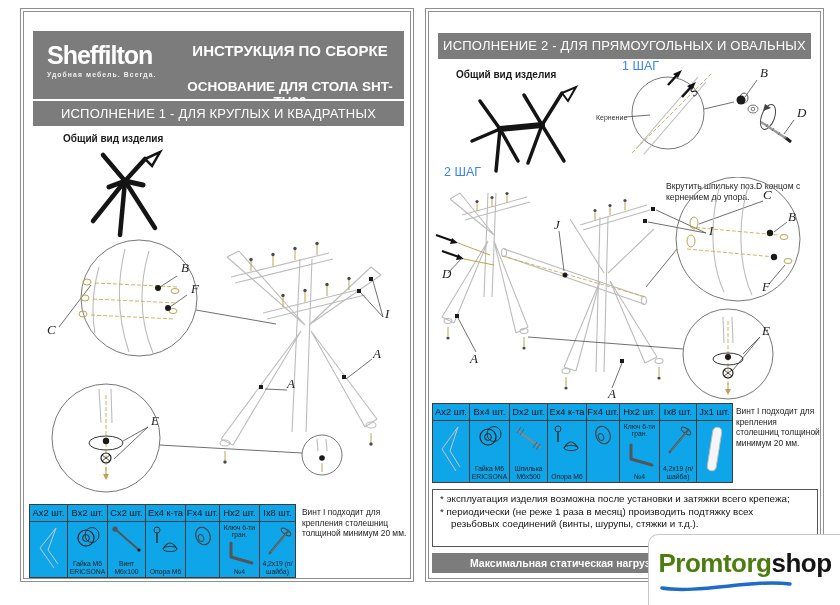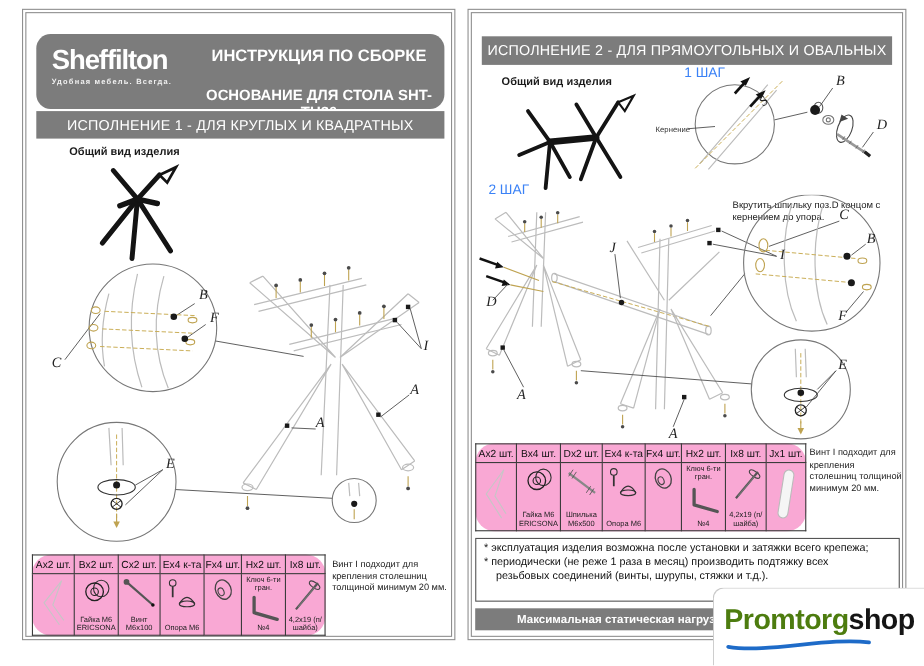--- a/index.html
+++ b/index.html
@@ -5,21 +5,21 @@
   html,body{margin:0;padding:0;background:#fff;}
   #canvas{position:relative;width:840px;height:605px;background:#ffffff;overflow:hidden;
           font-family:"Liberation Sans",sans-serif;color:#111;}
   .page{position:absolute;top:8px;height:572px;background:#fff;border:1px solid #8f8f8f;}
   .page-frame{position:absolute;inset:2px;border:1px solid #8f8f8f;pointer-events:none;}
   .graybox{position:absolute;background:#7c7c7c;color:#fff;}
   .secbar{font-weight:normal;font-size:13px;text-align:center;letter-spacing:.2px;}
   .ovlabel{position:absolute;font-weight:bold;font-size:10px;color:#1a1a1a;}
   .steplabel{position:absolute;font-size:12.5px;color:#3b82f6;}
   .notetxt{position:absolute;font-size:8.4px;line-height:1.25;color:#222;}
-  table.parts{position:absolute;border-collapse:collapse;table-layout:fixed;background:#f9a8d4;border-radius:18px;}
+  table.parts{position:absolute;border-collapse:collapse;table-layout:fixed;background:#0ea5e9;}
   table.parts td{border:1px solid #3c3c3c;padding:0;vertical-align:top;}
   .phead{font-size:9.3px;text-align:center;height:16px;line-height:16px;white-space:nowrap;overflow:hidden;}
   .pbody{height:100%;display:flex;flex-direction:column;align-items:center;justify-content:space-between;padding:2px 1px;box-sizing:border-box;}
   .ccap,.ctop{font-size:6.8px;line-height:1.1;text-align:center;color:#222;}
   .warnbox{position:absolute;border:1px solid #555;background:#fff;padding:3px 7px;box-sizing:border-box;}
   .warntitle{font-weight:bold;font-size:11px;}
   .warnline{font-size:9.8px;line-height:1.28;}
   .lbl{font-family:"Liberation Serif",serif;font-style:italic;font-size:13px;fill:#222;}
   .lead{stroke:#4a4a4a;stroke-width:.8;fill:none;}
   .frame{stroke:#bcbcbc;stroke-width:1.1;fill:none;}
@@ -34,21 +34,21 @@
   #promtorg .wordmark{font-size:26px;font-weight:bold;letter-spacing:-.5px;line-height:1;}
 </style>
 </head>
 <body>
 
 <div id="canvas">
 
   <div class="page" style="left:20px;width:392px;">
     <div class="page-frame"></div>
 
-    <div class="graybox" style="left:12px;top:22px;width:371px;height:68px;border-radius:13px;">
+    <div class="graybox" style="left:12px;top:22px;width:371px;height:68px;">
       <div style="position:absolute;left:14px;top:12px;">
         <div style="font-size:25px;font-weight:bold;letter-spacing:-1px;line-height:1;">Sheffilton</div>
         <div style="font-size:6.8px;font-weight:bold;letter-spacing:1.1px;margin-top:3px;color:#f1f1f1;">Удобная мебель. Всегда.</div>
       </div>
       <div style="position:absolute;left:147px;top:11px;width:220px;text-align:center;">
         <div style="font-size:15px;font-weight:bold;">ИНСТРУКЦИЯ ПО СБОРКЕ</div>
         <div style="font-size:13.5px;font-weight:bold;margin-top:20px;">ОСНОВАНИЕ ДЛЯ СТОЛА SHT-TU30</div>
       </div>
     </div>
 

